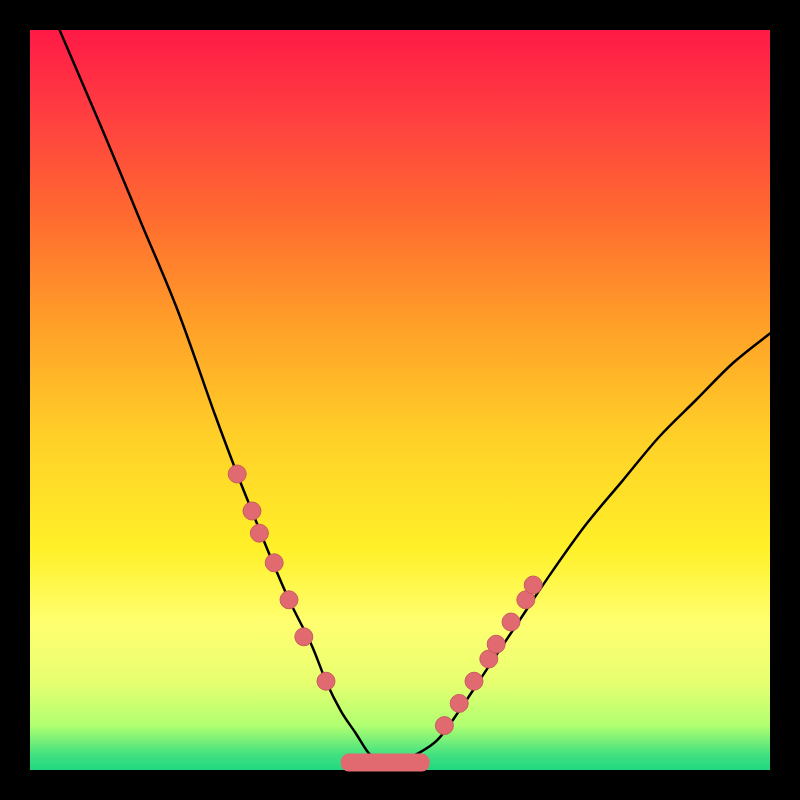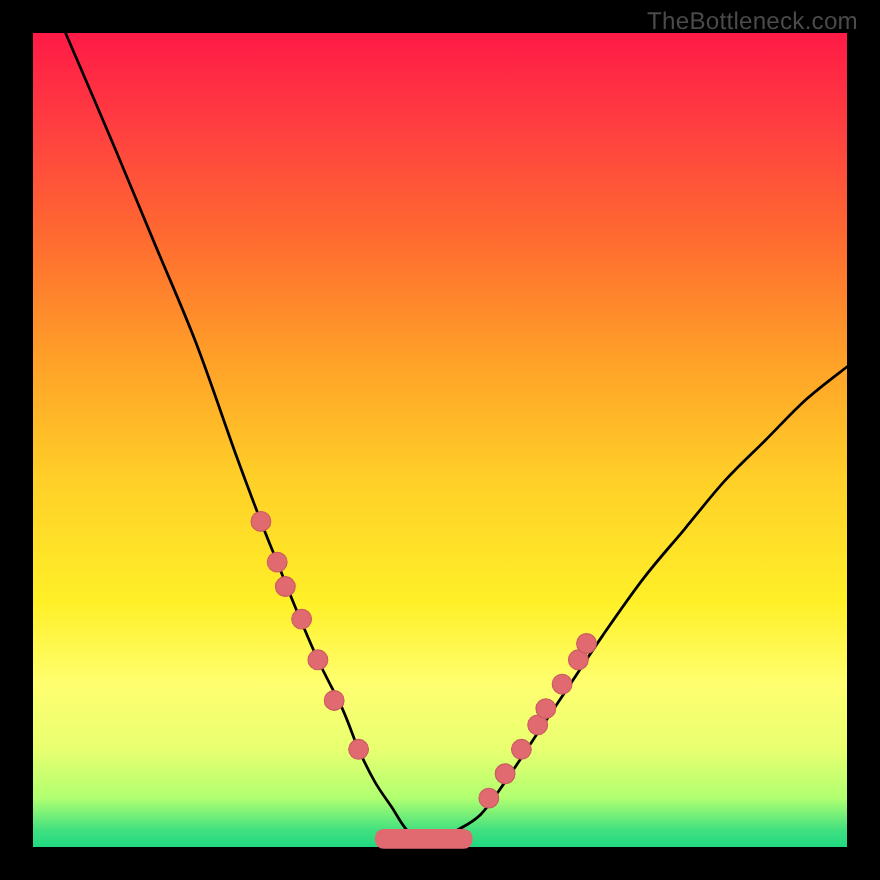--- a/index.html
+++ b/index.html
@@ -86,14 +86,13 @@
           <circle cx="444" cy="651.2" r="9" class="dot"></circle>
           <circle cx="458.8" cy="629" r="9" class="dot"></circle>
           <circle cx="466.2" cy="614.2" r="9" class="dot"></circle>
           <circle cx="481" cy="592" r="9" class="dot"></circle>
           <circle cx="495.8" cy="569.8" r="9" class="dot"></circle>
           <circle cx="503.20000000000005" cy="555" r="9" class="dot"></circle>
         </g>
       <rect id="valley" class="valley-bar" rx="8" ry="8" x="310.8" y="723.6" width="88.80000000000001" height="18"></rect>
     </svg>
   </div>
-  <div class="watermark">TheBottleneck.com</div>
 </div>
 
 </body></html>

